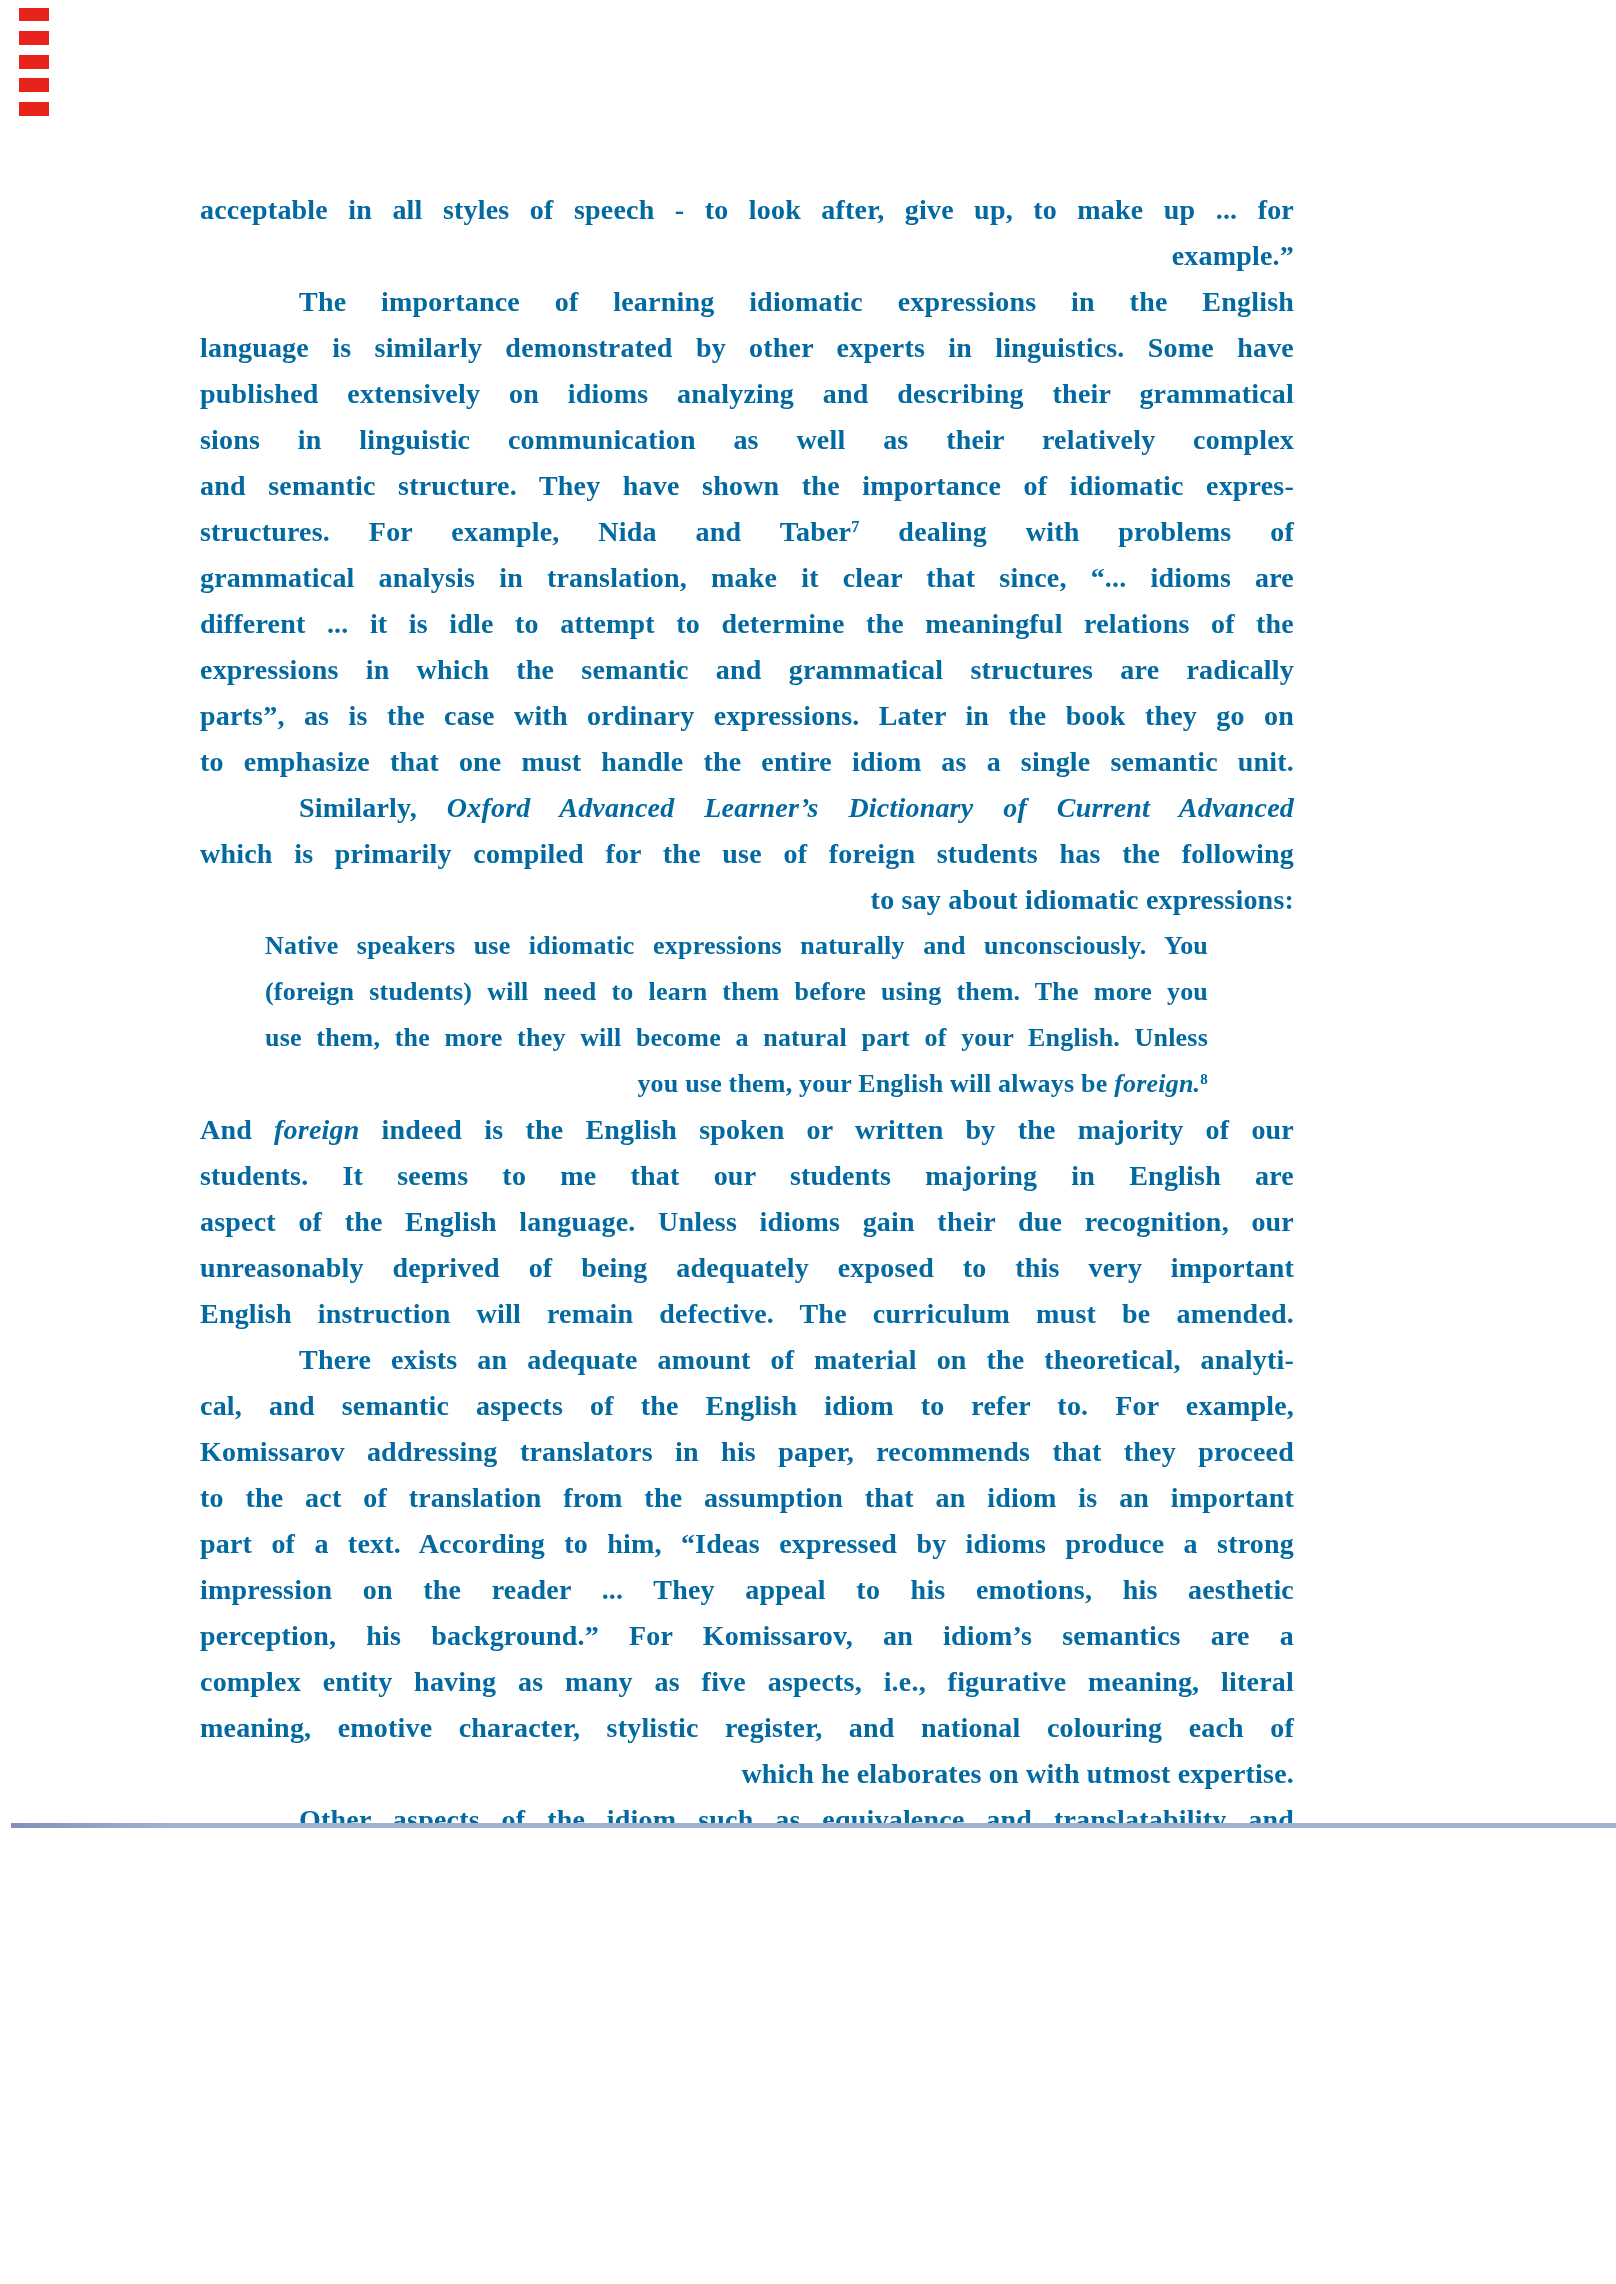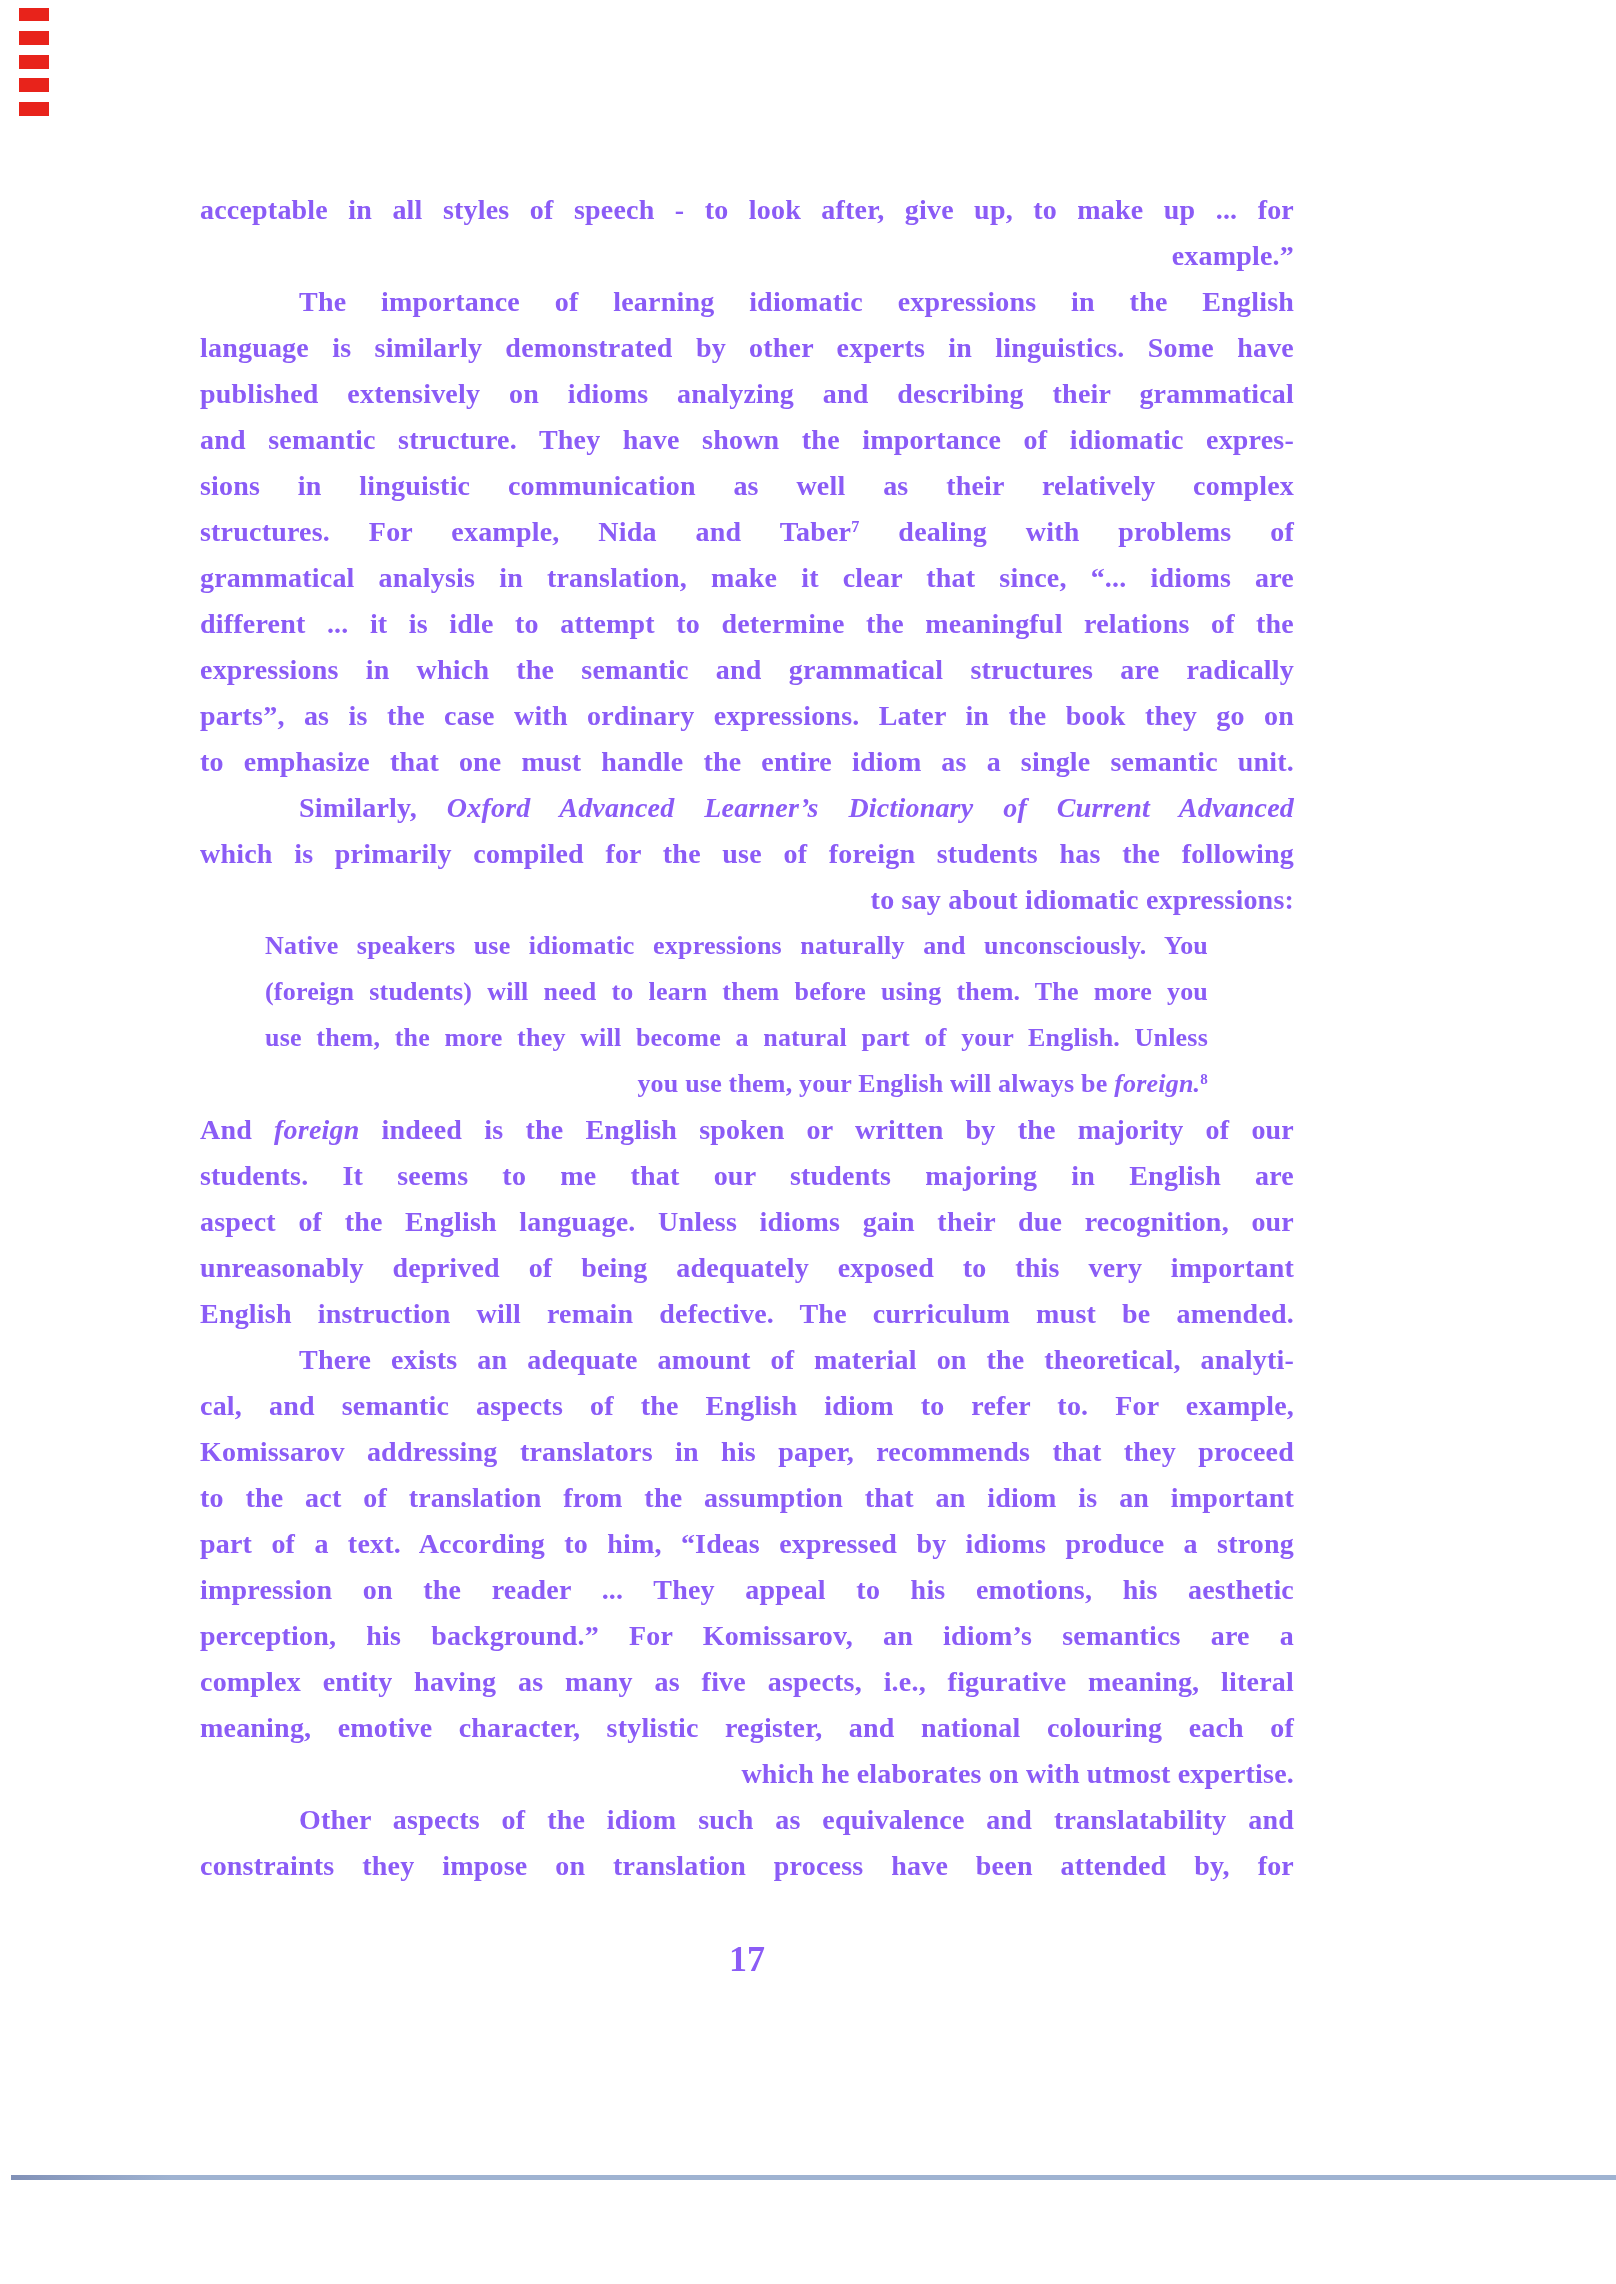--- a/index.html
+++ b/index.html
@@ -1,23 +1,23 @@
 <!DOCTYPE html>
 <html style="font-size:12px"><head>
 <meta charset="utf-8">
 <title>Document</title>
 <style>
   html,body{margin:0;padding:0;background:#ffffff;}
   .page{
     position:relative;
     width:1616px;
-    height:2180px;
+    height:1828px;
     background:#ffffff;
     font-family:"Liberation Serif", serif;
-    color:#8b5cf6;
+    color:#0369a1;
     overflow:hidden;
   }
   .text-lines{
     position:absolute;
     left:200px;
     top:187px;
     width:1094px;
   }
   .line{
     height:46px;
@@ -80,22 +80,22 @@
     <div class="red-dash" style="background: rgb(232, 35, 27);"></div>
     <div class="red-dash" style="background: rgb(232, 35, 27);"></div>
   </div>
 
   <div class="text-lines">
       <div class="line just"><span>acceptable in all styles of speech - to look after, give up, to make up ... for</span></div>
       <div class="line left"><span>example.”</span></div>
       <div class="line just ind"><span>The importance of learning idiomatic expressions in the English</span></div>
       <div class="line just"><span>language is similarly demonstrated by other experts in linguistics. Some have</span></div>
       <div class="line just"><span>published extensively on idioms analyzing and describing their grammatical</span></div>
+      <div class="line just"><span>sions in linguistic communication as well as their relatively complex</span></div>
       <div class="line just"><span>and semantic structure. They have shown the importance of idiomatic expres-</span></div>
-      <div class="line just"><span>sions in linguistic communication as well as their relatively complex</span></div>
       <div class="line just"><span>structures. For example, Nida and Taber</span><sup>7</sup><span> dealing with problems of</span></div>
       <div class="line just"><span>grammatical analysis in translation, make it clear that since, “... idioms are</span></div>
       <div class="line just"><span>different ... it is idle to attempt to determine the meaningful relations of the</span></div>
       <div class="line just"><span>expressions in which the semantic and grammatical structures are radically</span></div>
       <div class="line just"><span>parts”, as is the case with ordinary expressions. Later in the book they go on</span></div>
       <div class="line just"><span>to emphasize that one must handle the entire idiom as a single semantic unit.</span></div>
       <div class="line just ind"><span>Similarly, </span><span class="it">Oxford Advanced Learner’s Dictionary of Current Advanced</span></div>
       <div class="line just"><span>which is primarily compiled for the use of foreign students has the following</span></div>
       <div class="line left"><span>to say about idiomatic expressions:</span></div>
       <div class="line just quote"><span>Native speakers use idiomatic expressions naturally and unconsciously. You</span></div>

